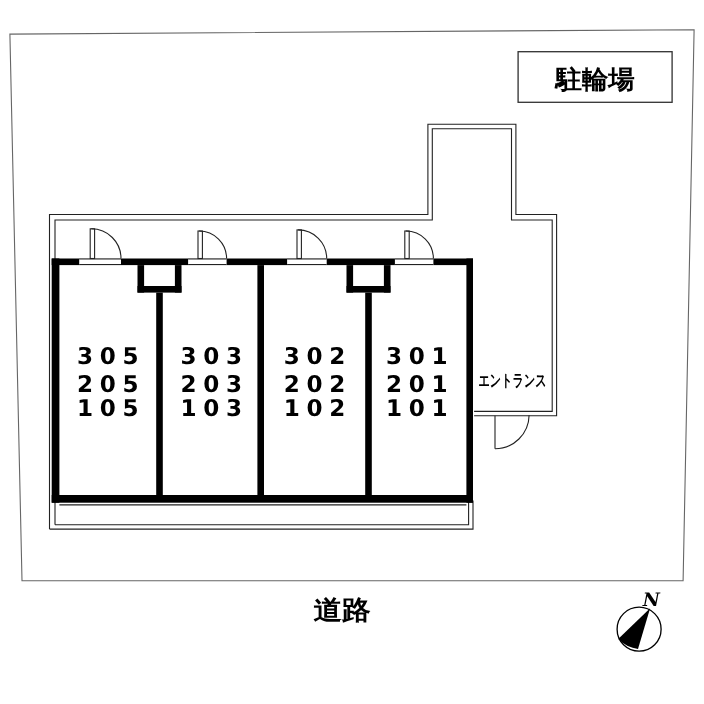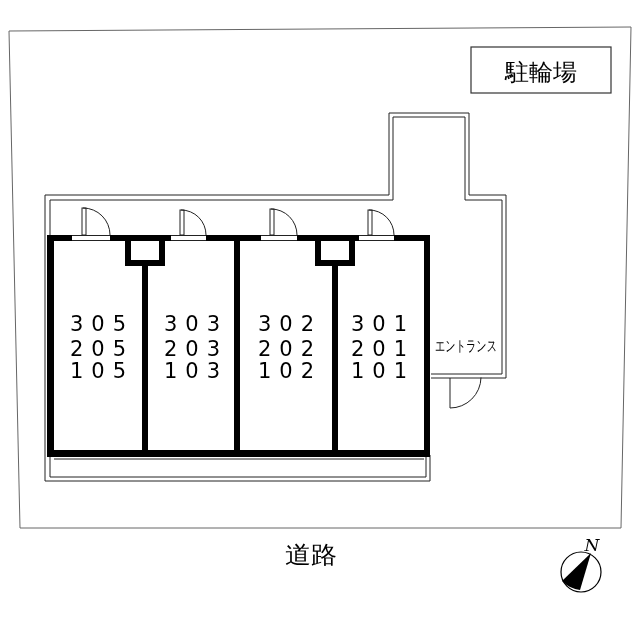--- a/index.html
+++ b/index.html
@@ -6,20 +6,21 @@
     margin: 0;
     padding: 0;
     background: #ffffff;
   }
   .canvas {
     position: relative;
     width: 596px;
     height: 640px;
     background: #ffffff;
     font-family: "DejaVu Sans", "Liberation Sans", sans-serif;
+    font-weight: bold;
   }
   svg text {
     fill: #000000;
     font-family: "DejaVu Sans", "Liberation Sans", sans-serif;
   }
   svg .north-label {
     font-family: "DejaVu Serif", "Liberation Serif", serif;
     font-style: italic;
   }
 </style>

